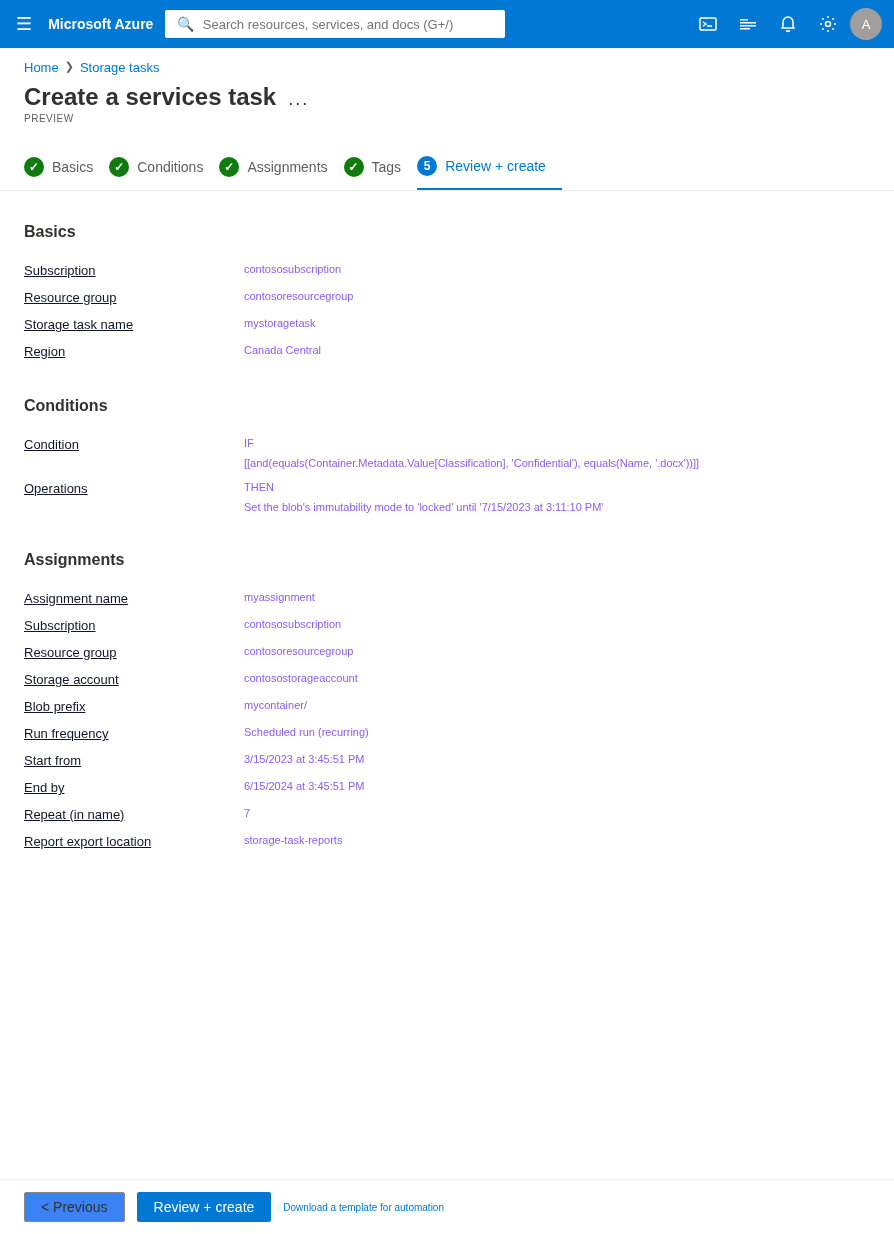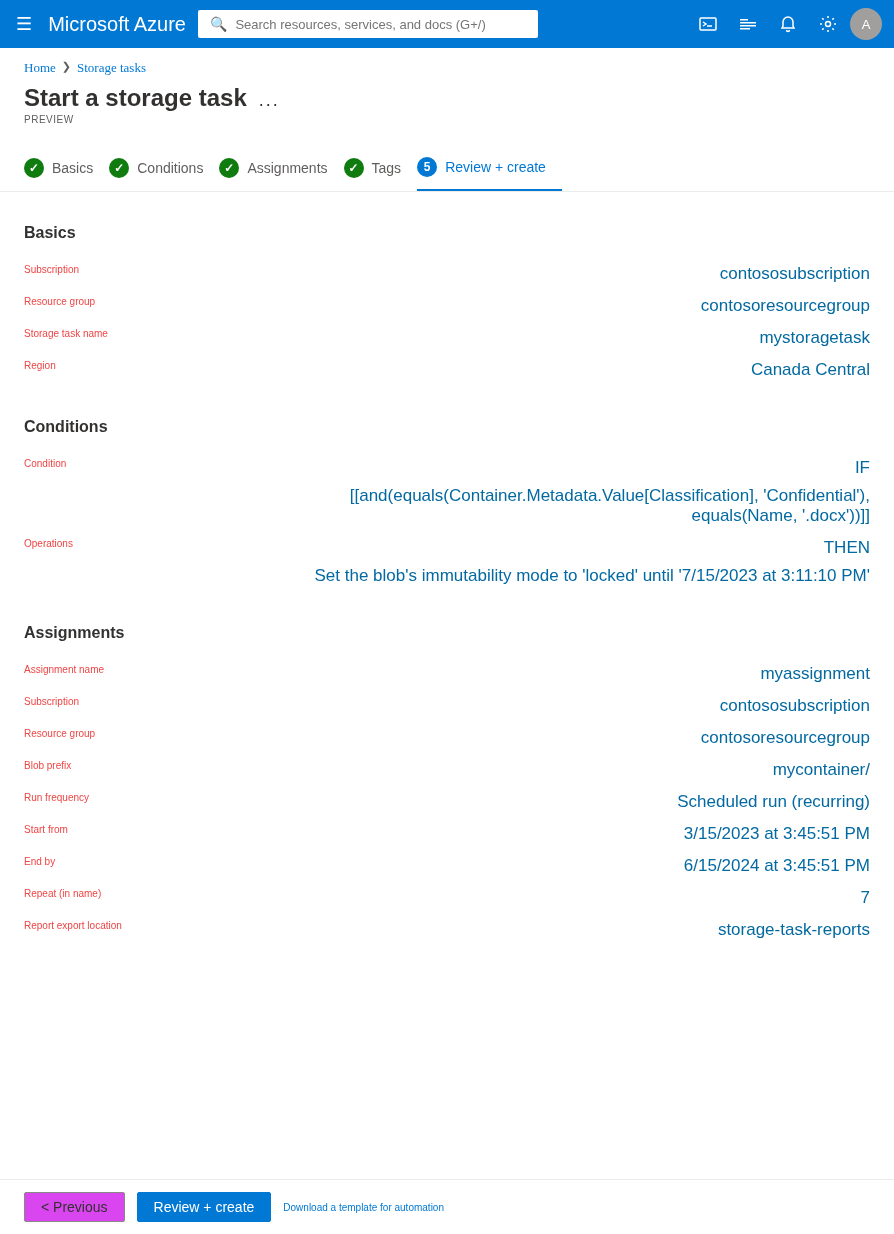--- a/index.html
+++ b/index.html
@@ -15,22 +15,22 @@
       gap: 12px;
     }
     .nav-hamburger {
       color: #fff;
       font-size: 18px;
       cursor: pointer;
       padding: 4px;
     }
     .nav-logo {
       color: #fff;
-      font-weight: 400;
-      font-size: 20px;
+      font-weight: 700;
+      font-size: 14px;
       white-space: nowrap;
     }
     .nav-search {
       background: #fff;
       border: none;
       border-radius: 2px;
       padding: 6px 12px;
       width: 340px;
       font-size: 13px;
       display: flex;
@@ -74,21 +74,20 @@
     }
 
     
     .breadcrumb {
       padding: 12px 24px 0;
       display: flex;
       align-items: flex-start;
       gap: 6px;
       font-size: 13px;
       color: #0078d4;
-      font-family: Liberation Serif, serif;
     }
     .breadcrumb a { color: #0078d4; text-decoration: none; cursor: pointer; }
     .breadcrumb-sep { color: #605e5c; font-size: 11px; }
 
     
     .page-header {
       padding: 8px 24px 0;
       display: flex;
       align-items: flex-start;
       gap: 12px;
@@ -177,45 +176,45 @@
     .data-table {
       width: 100%;
       border-collapse: collapse;
       margin-bottom: 32px;
     }
     .data-table td {
       padding: 6px 0;
       vertical-align: top;
     }
     .data-table td:first-child {
-      color: #ef4444;
+      color: #0f172a;
       width: 220px;
-      font-size: 10px;
+      font-size: 13px;
+      text-decoration: underline;
     }
     .data-table td:last-child {
-      color: #0369a1;
-      font-size: 17px;
-      text-align: right;
+      color: #8b5cf6;
+      font-size: 11px;
     }
 
     
     .footer {
       position: fixed;
       bottom: 0;
       left: 0;
       right: 0;
       background: #fff;
       border-top: 1px solid #edebe9;
       padding: 12px 24px;
       display: flex;
       align-items: center;
       gap: 12px;
     }
     .btn-previous {
-      background: #d946ef;
+      background: #3b82f6;
       border: 1px solid #8a8886;
       color: #323130;
       padding: 6px 16px;
       font-size: 14px;
       cursor: pointer;
       border-radius: 2px;
     }
     .btn-create {
       background: #0078d4;
       border: 1px solid #0078d4;
@@ -280,21 +279,21 @@
   </div>
 </nav>
 
 <div class="breadcrumb">
   <a>Home</a>
   <span class="breadcrumb-sep">❯</span>
   <a>Storage tasks</a>
 </div>
 
 <div class="page-header">
-  <h1 class="page-title">Start a storage task</h1>
+  <h1 class="page-title">Create a services task</h1>
   <span class="page-more">...</span>
 </div>
 <div class="page-subtitle">PREVIEW</div>
 
 <div class="wizard-steps">
   <div class="wizard-step">
     <div class="wizard-step-circle completed">
       <span class="check-icon"></span>
     </div>
     <span>Basics</span>
@@ -384,20 +383,24 @@
           </tr>
           <tr>
             <td>Subscription</td>
             <td>contososubscription</td>
           </tr>
           <tr>
             <td>Resource group</td>
             <td>contosoresourcegroup</td>
           </tr>
           <tr>
+            <td>Storage account</td>
+            <td>contosostorageaccount</td>
+          </tr>
+          <tr>
             <td>Blob prefix</td>
             <td>mycontainer/</td>
           </tr>
           <tr>
             <td>Run frequency</td>
             <td>Scheduled run (recurring)</td>
           </tr>
           <tr>
             <td>Start from</td>
             <td>3/15/2023 at 3:45:51 PM</td>

